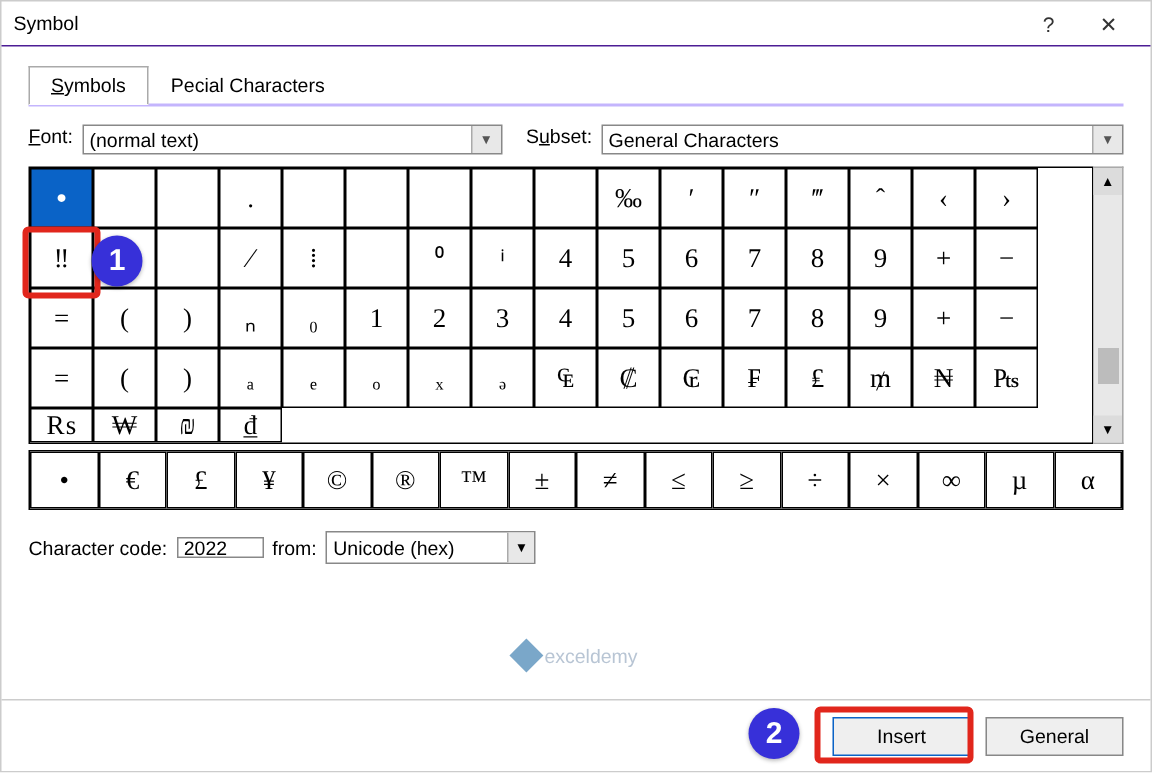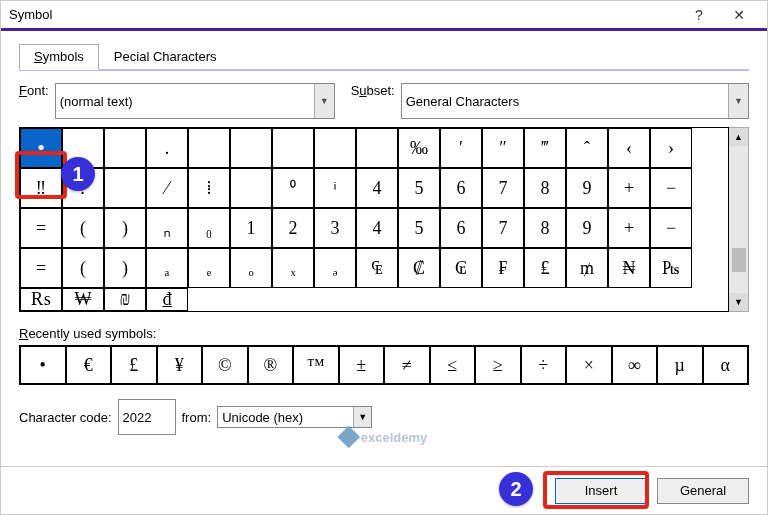--- a/index.html
+++ b/index.html
@@ -1,50 +1,50 @@
 <!DOCTYPE html>
 <html><head>
 <meta charset="utf-8">
 <style>
 * { box-sizing: border-box; margin: 0; padding: 0; font-family: "Segoe UI", Tahoma, sans-serif; }
 body { background: #fff; width: 768px; height: 515px; overflow: hidden; }
 .window { width: 768px; height: 515px; border: 1px solid #ccc; background: #fff; display: flex; flex-direction: column; }
-.titlebar { height: 30px; display: flex; align-items: center; padding: 0 8px; border-bottom: 3px solid #4c1d95; }
+.titlebar { height: 30px; display: flex; align-items: center; padding: 0 8px; border-bottom: 1px solid #4c1d95; }
 .titlebar .title { font-size: 13px; flex: 1; }
 .titlebar .btn { width: 40px; text-align: center; font-size: 14px; color: #333; }
 .body { padding: 12px 18px 8px 18px; flex: 1; display: flex; flex-direction: column; position: relative; }
 .tabs { height: 28px; display: flex; border-bottom: 2px solid #c4b5fd; }
 .tab { padding: 4px 14px; font-size: 13px; border: 1px solid transparent; border-bottom: none; position: relative; top: 1px; }
 .tab.active { border-color: #aaa; background: #fff; border-bottom: 1px solid #fff; }
 .tab.active .u { text-decoration: underline; }
 .row { display: flex; align-items: flex-start; gap: 6px; margin-top: 12px; font-size: 13px; }
 .row label .u { text-decoration: underline; }
-.combo { flex: 1; height: 36px; border: 1px solid #888; background: #fff; display: flex; align-items: center; padding: 0 4px; font-size: 13px; position: relative; }
+.combo { flex: 1; height: 20px; border: 1px solid #888; background: #fff; display: flex; align-items: center; padding: 0 4px; font-size: 13px; position: relative; }
 .combo .arrow { position: absolute; right: 0; top: 0; width: 20px; height: 100%; background: #e8e8e8; border-left: 1px solid #aaa; display: flex; align-items: center; justify-content: center; font-size: 9px; color: #555; }
 .grid-wrap { margin-top: 8px; display: flex; }
 .grid { border: 1px solid #000; display: grid; grid-template-columns: repeat(16, 42px); grid-template-rows: repeat(4, 40px); flex: 1; }
 .cell { border: 1px solid #000; display: flex; align-items: center; justify-content: center; font-size: 18px; background: #fff; cursor: pointer; font-family: "Times New Roman", serif; }
 .cell.selected { background: #0a63c7; color: #fff; font-size: 22px; }
 .scroll { width: 20px; background: #e8e8e8; border: 1px solid #aaa; border-left: none; display: flex; flex-direction: column; justify-content: space-between; align-items: center; }
 .scroll .sbtn { height: 18px; width: 100%; background: #dcdcdc; display: flex; align-items: center; justify-content: center; font-size: 9px; }
 .scroll .thumb { width: 14px; height: 24px; background: #bcbcbc; margin-top: 80px; }
 .section-label { font-size: 13px; margin-top: 14px; }
 .section-label .u { text-decoration: underline; }
 .recent { border: 1px solid #000; display: grid; grid-template-columns: repeat(16, 1fr); height: 40px; margin-top: 4px; }
 .recent .cell { font-size: 18px; }
 .info-row { display: flex; align-items: center; margin-top: 14px; font-size: 13px; gap: 6px; }
 .info-row .left { flex: 1; }
 .info-row .left .name { margin-top: 2px; }
-.charcode { width: 58px; height: 36px; border: 1px solid #888; padding: 0 4px; font-size: 13px; }
-.from-combo { width: 155px; height: 22px; border: 1px solid #888; background: #fff; display: flex; align-items: center; padding: 0 4px; font-size: 13px; position: relative; }
+.charcode { width: 58px; height: 14px; border: 1px solid #888; padding: 0 4px; font-size: 13px; }
+.from-combo { width: 140px; height: 22px; border: 1px solid #888; background: #fff; display: flex; align-items: center; padding: 0 4px; font-size: 13px; position: relative; }
 .from-combo .arrow { position: absolute; right: 0; top: 0; width: 18px; height: 100%; background: #e8e8e8; border-left: 1px solid #aaa; display: flex; align-items: center; justify-content: center; font-size: 9px; }
 .footer { height: 48px; border-top: 1px solid #ccc; display: flex; align-items: center; justify-content: flex-end; padding: 0 18px; gap: 10px; position: relative; }
 .button { width: 92px; height: 26px; border: 1px solid #888; background: #efefef; font-size: 13px; display: flex; align-items: center; justify-content: center; cursor: pointer; }
 .button.primary { border: 1px solid #0a63c7; }
-.watermark { position: absolute; left: 50%; transform: translateX(-50%); top: -38px; font-size: 13px; color: #b8c5d4; font-weight: 700; display: flex; align-items: center; gap: 4px; pointer-events: none; }
+.watermark { position: absolute; left: 50%; transform: translateX(-50%); top: -38px; font-size: 13px; color: #b8c5d4; font-weight: 400; display: flex; align-items: center; gap: 4px; pointer-events: none; }
 .watermark .logo { width: 16px; height: 16px; background: #7aa7c9; transform: rotate(45deg); }
 
 .ann-box { position: absolute; border: 4px solid #e1261c; border-radius: 4px; pointer-events: none; z-index: 10; }
 .ann-box.b1 { left: 14px; top: 120px; width: 52px; height: 48px; }
 .ann-box.b2 { left: 542px; bottom: 5px; width: 106px; height: 38px; }
 .ann-badge { position: absolute; width: 34px; height: 34px; border-radius: 50%; background: #3730d9; color: #fff; font-size: 20px; font-weight: 600; display: flex; align-items: center; justify-content: center; z-index: 11; box-shadow: 0 1px 3px rgba(0,0,0,.3); pointer-events: none; }
 .ann-badge.n1 { left: 60px; top: 126px; }
 .ann-badge.n2 { left: 498px; bottom: 8px; }
 </style>
 </head>
@@ -148,21 +148,20 @@
           <div class="cell">₪</div>
           <div class="cell">₫</div>
         </div>
       <div class="scroll">
         <div class="sbtn">▲</div>
         <div class="thumb"></div>
         <div class="sbtn">▼</div>
       </div>
     </div>
 
-    <div class="section-label"><span class="u">R</span>ecently used symbols:</div>
     <div class="recent" id="recent">
         <div class="cell">•</div>
         <div class="cell">€</div>
         <div class="cell">£</div>
         <div class="cell">¥</div>
         <div class="cell">©</div>
         <div class="cell">®</div>
         <div class="cell">™</div>
         <div class="cell">±</div>
         <div class="cell">≠</div>

